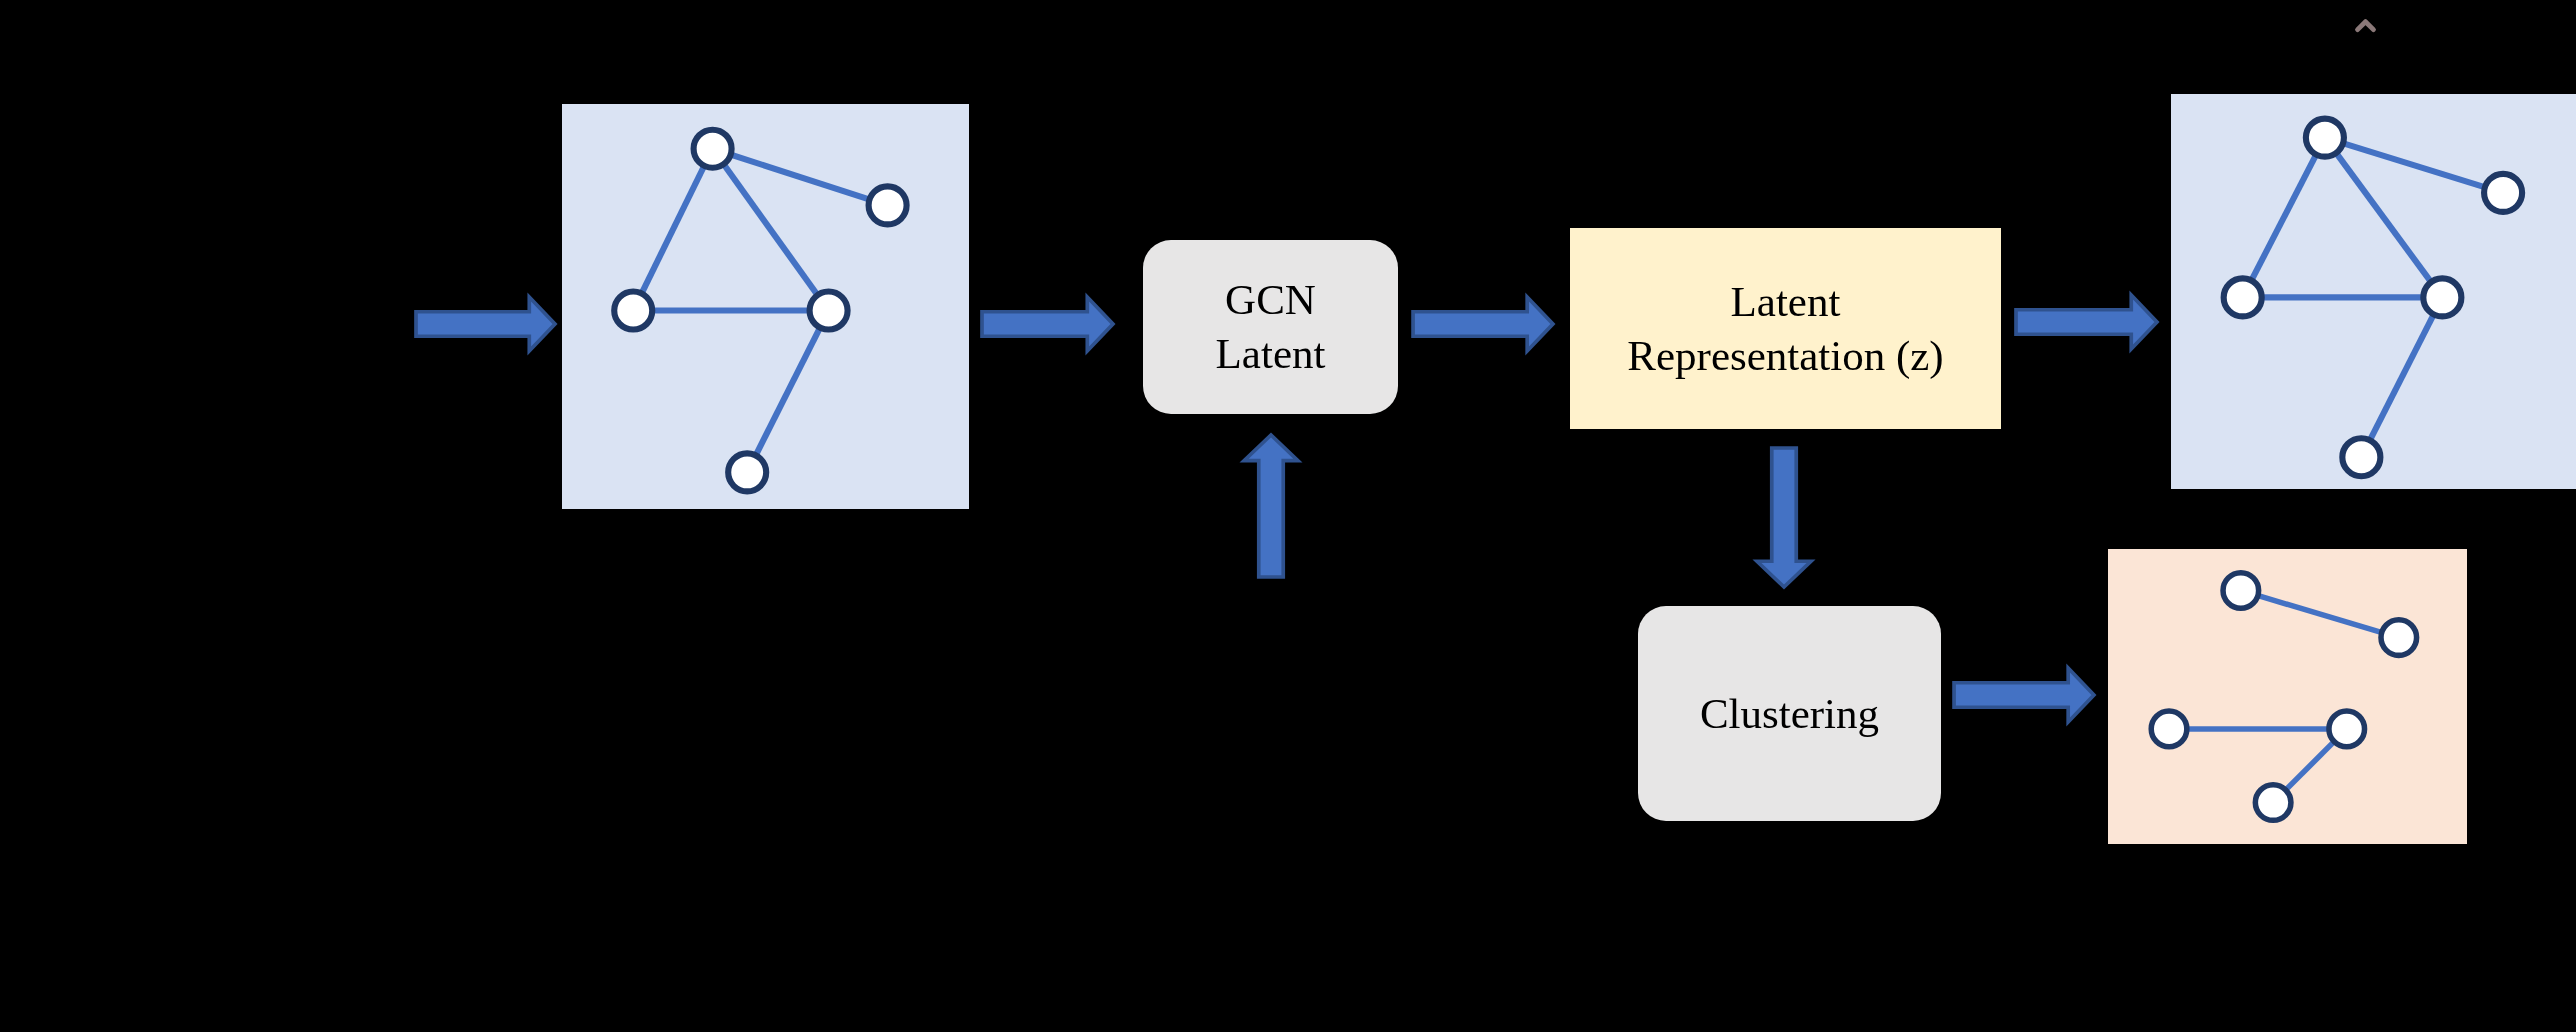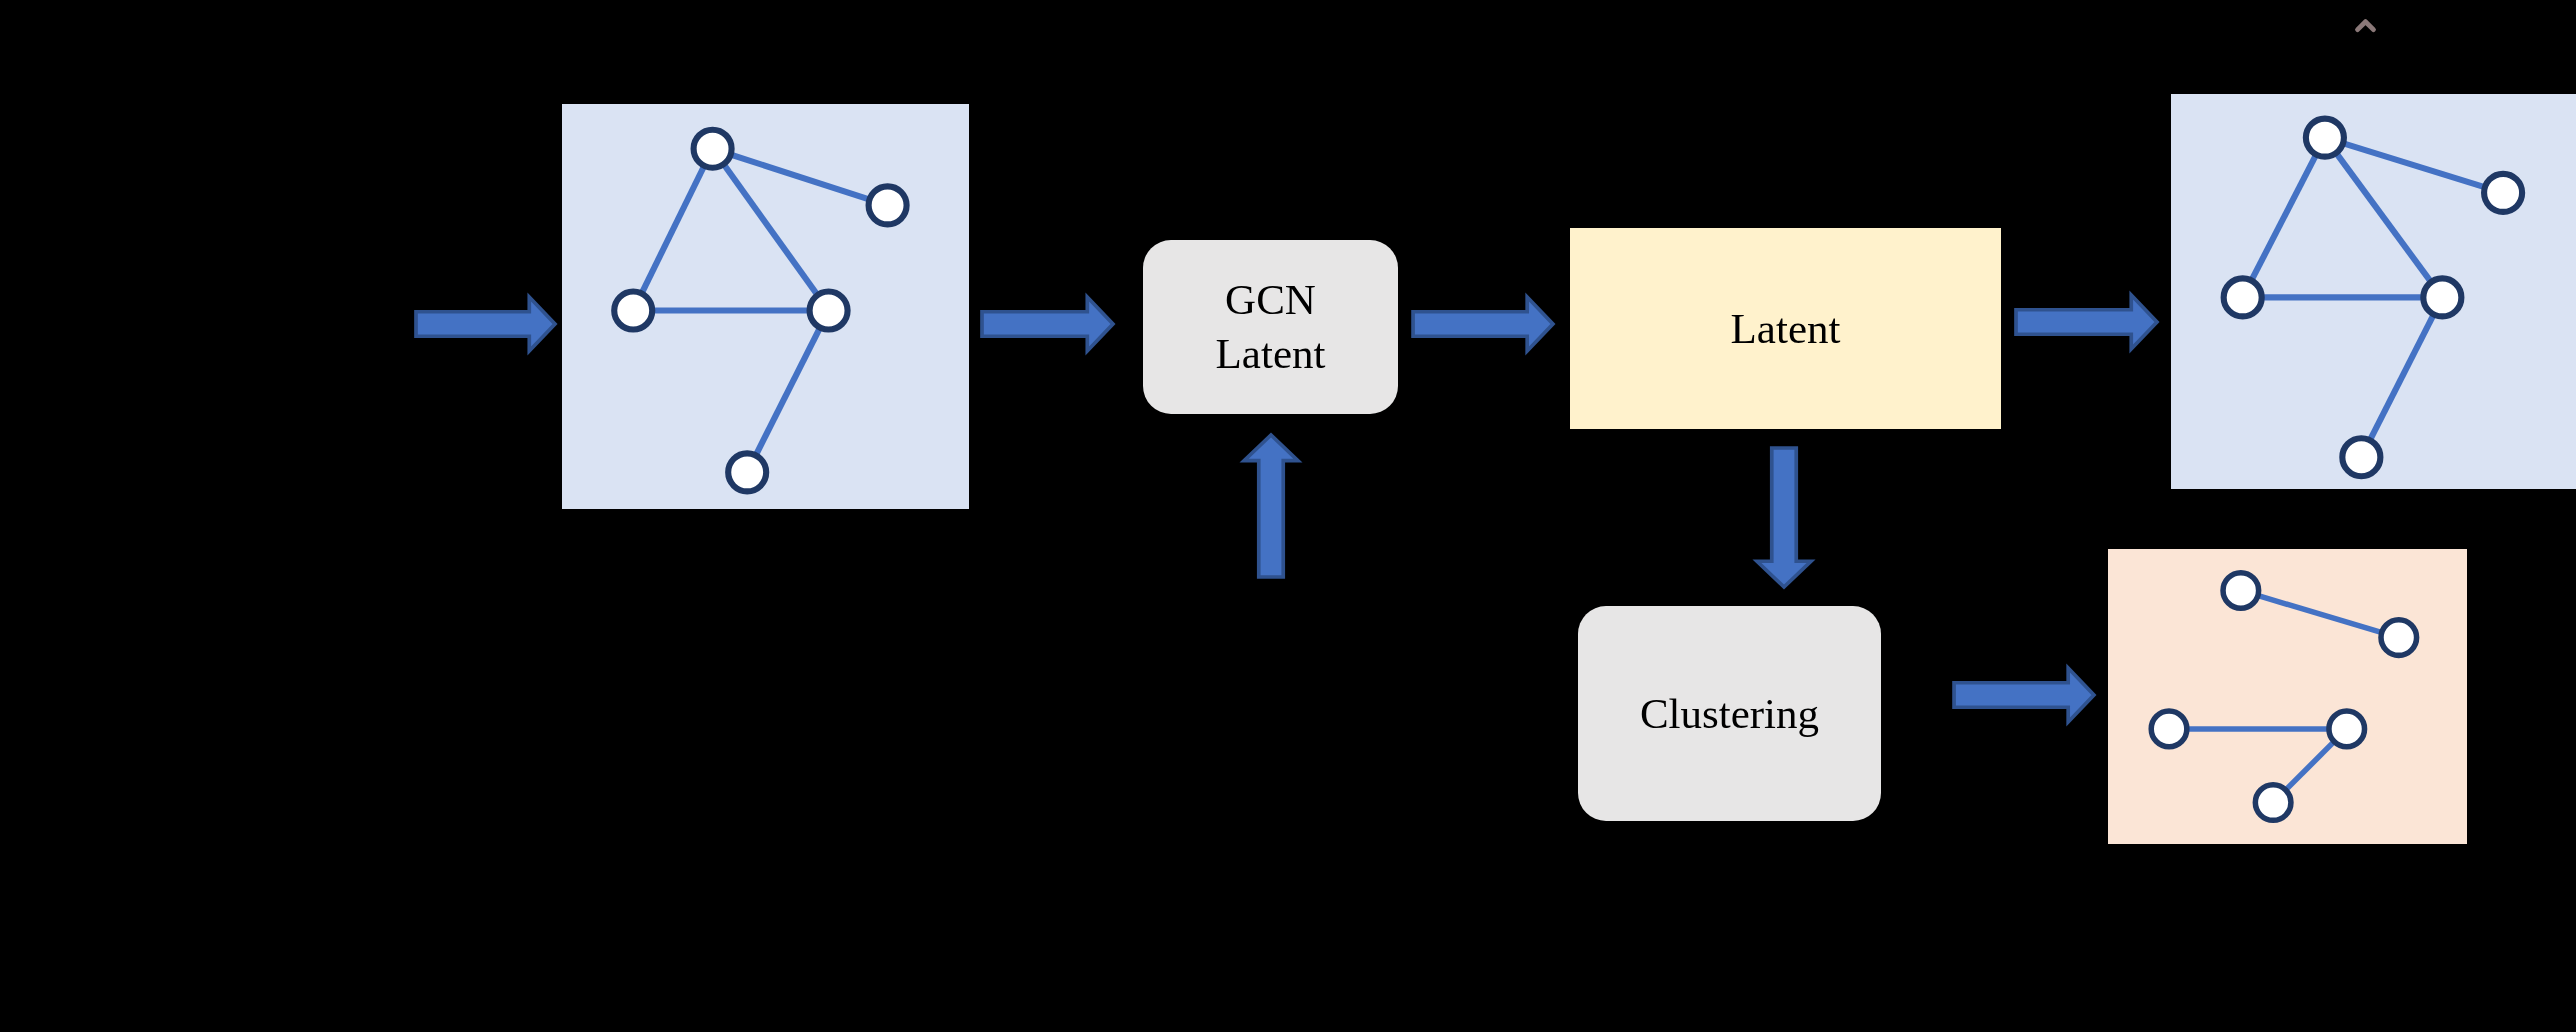--- a/index.html
+++ b/index.html
@@ -79,24 +79,25 @@
   <div class="process-box rounded" style="left: 1143px; top: 240px; width: 255px; height: 174px; background: rgb(231, 230, 230);">
     <div>
       <span>GCN</span><br>
       <span>Latent</span>
     </div>
   </div>
 
   <div class="process-box" style="left: 1570px; top: 228px; width: 431px; height: 201px; background: rgb(255, 242, 204);">
     <div>
       <span>Latent</span><br>
+      <span>Representation (z)</span>
     </div>
   </div>
 
-  <div class="process-box rounded" style="left: 1578px; top: 606px; width: 303px; height: 215px; background: rgb(231, 230, 230);">
+  <div class="process-box rounded" style="left: 1638px; top: 606px; width: 303px; height: 215px; background: rgb(231, 230, 230);">
     <div>
       <span>Clustering</span>
     </div>
   </div>
 
   <div class="arrow" style="left: 416px; top: 297px; width: 139px; height: 54px;">
       <svg width="139" height="54" viewBox="0 0 227 88">
         <polygon points="0,24 185,24 185,0 227,44 185,88 185,64 0,64" fill="#4472c4" stroke="#2f528f" stroke-width="6"></polygon>
       </svg>
     </div>

